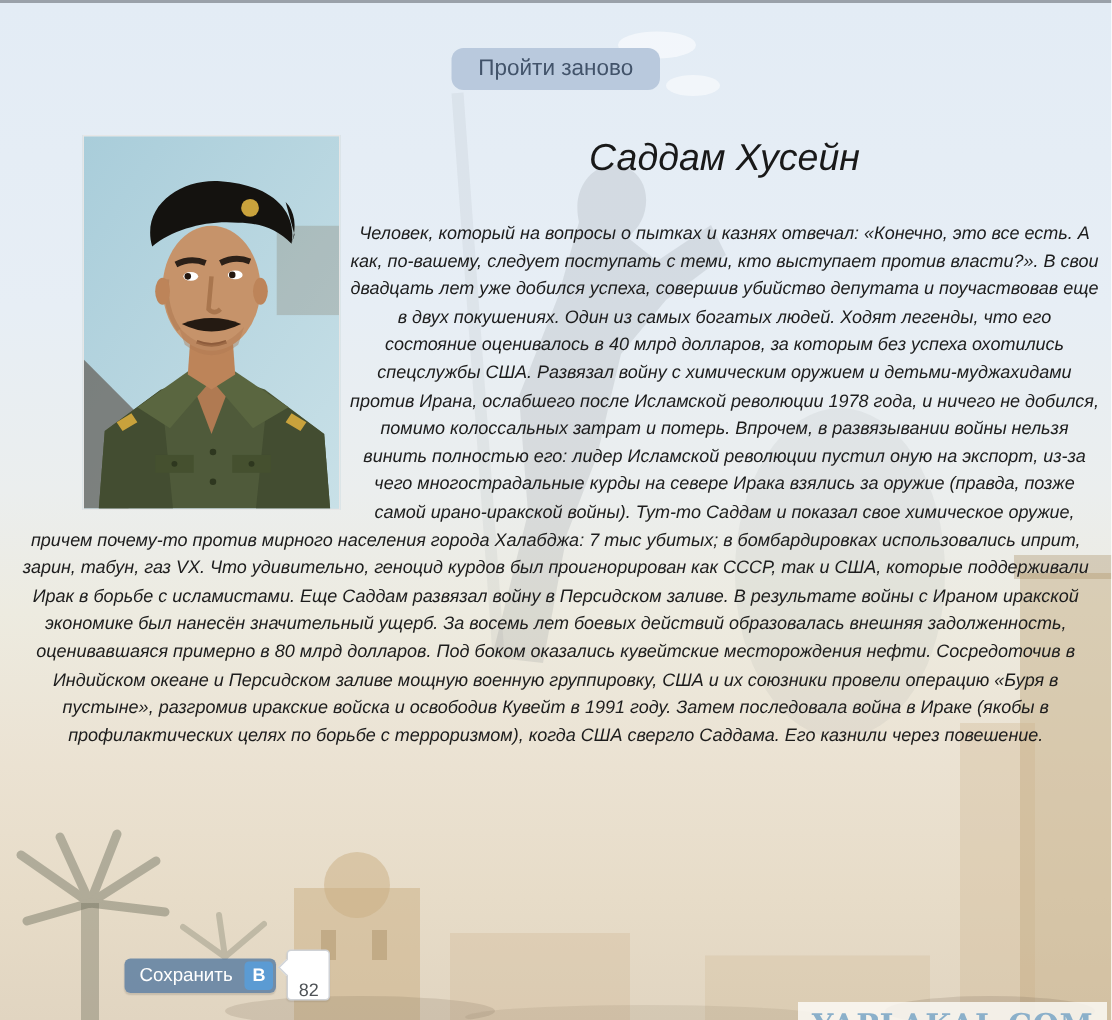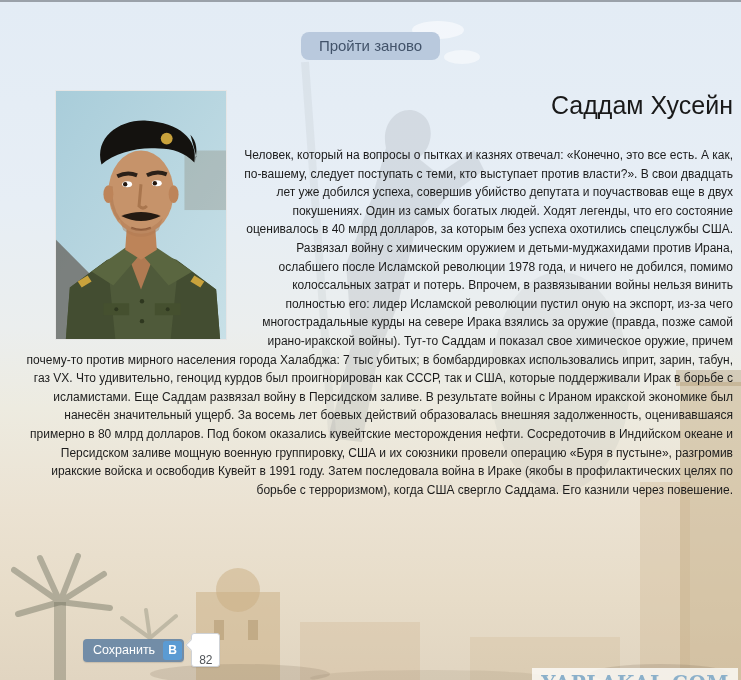--- a/index.html
+++ b/index.html
@@ -16,21 +16,21 @@
   .content { position:relative; height:100%; padding:0 8px; }
 
   
   .retake {
     display:block; margin:30px auto 0; padding:0 18px; height:28px;
     background:#b9c9dd; color:#42536a; border:none; border-radius:8px;
     font-family:inherit; font-size:15px; line-height:28px; cursor:pointer;
   }
 
   
-  .article { margin-top:30px; text-align:right; color:#1d1d1d; }
+  .article { margin-top:30px; text-align:center; color:#1d1d1d;font-style:italic; }
   .photo {
     float:left; width:172px; height:250px; margin:0 6px 0 47px;
     border:1px solid #e6e6e6; background:#bcd9e3;
   }
   .photo svg { display:block; width:100%; height:100%; }
   .article h1 {
     font-size:25px; font-weight:400; line-height:30px; margin-top:14px; color:#191919;
   }
   .article p {
     margin-top:26px; font-size:12px; line-height:18.6px; color:#1c1c1c;

